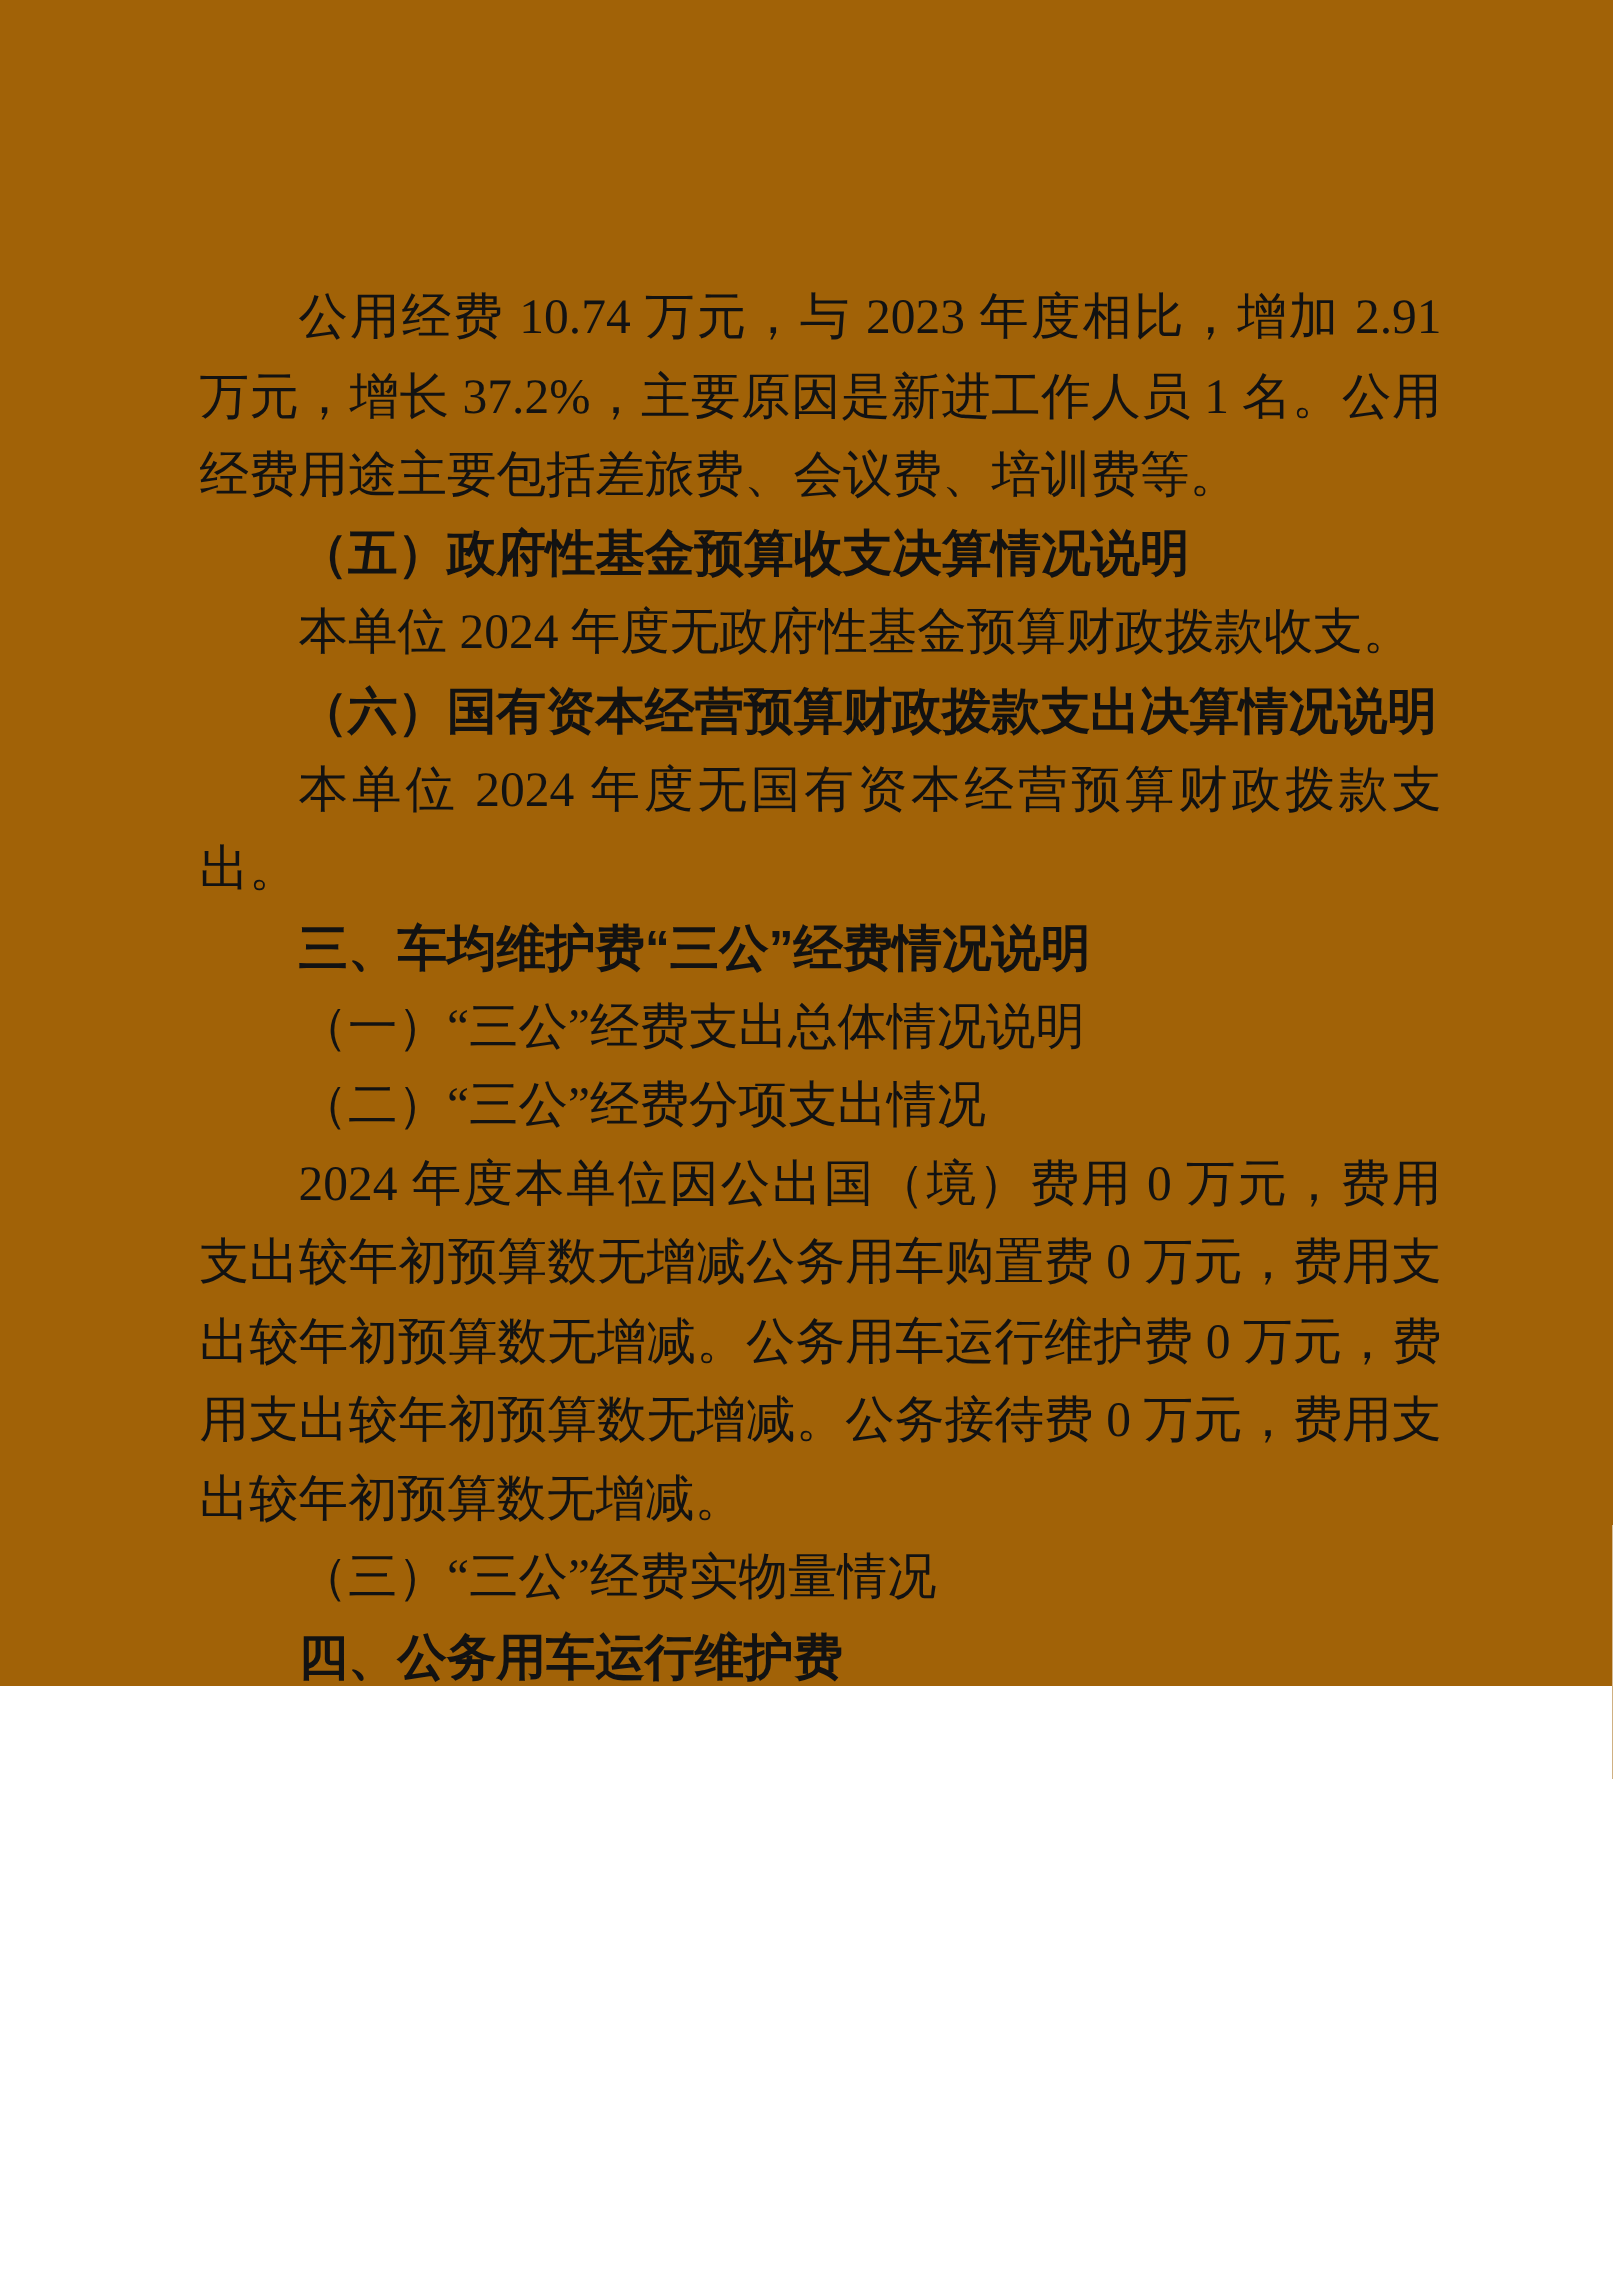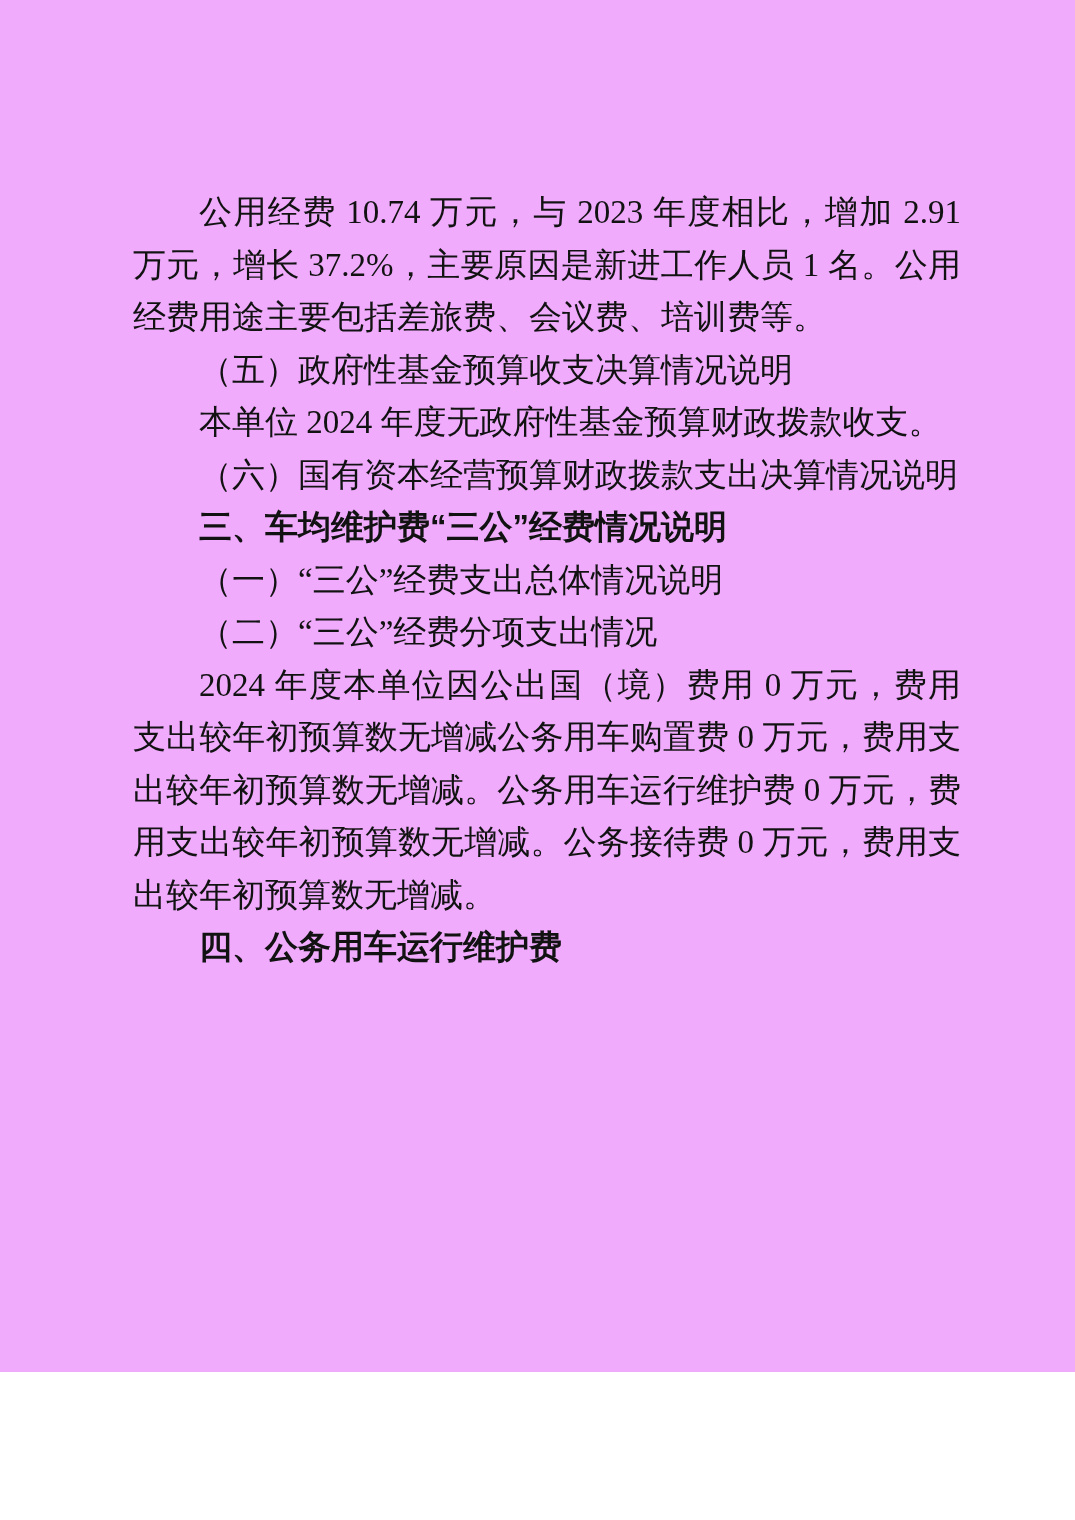--- a/index.html
+++ b/index.html
@@ -3,43 +3,43 @@
 <meta charset="utf-8">
 <style>
   html, body {
     margin: 0;
     padding: 0;
     background: #ffffff;
   }
   .page {
     position: relative;
     width: 1075px;
-    height: 1372px;
-    background: #f0abfc;
+    height: 1124px;
+    background: #a16207;
     overflow: hidden;
     font-family: "Liberation Serif", "DejaVu Serif", serif;
   }
   .content {
     position: absolute;
     left: 133px;
     top: 186px;
     width: 828px;
     font-size: 33px;
     line-height: 52.5px;
     color: #121212;
     text-align: justify;
   }
   .content > div {
     margin: 0;
     text-indent: 2em;
   }
   
   .para { font-weight: 400; }
   
-  .h-kai-bold { font-weight: 400; }
+  .h-kai-bold { font-weight: 700; }
   
   .h-kai { font-weight: 400; }
   
   .h-sans {
     font-weight: 700;
     font-family: "Liberation Sans", "DejaVu Sans", sans-serif;
   }
   .page-number {
     position: absolute;
     top: 1403px;
@@ -52,20 +52,22 @@
 </style>
 </head>
 <body>
 
 <div class="page">
   <div class="content">
     <div class="para">公用经费 10.74 万元，与 2023 年度相比，增加 2.91 万元，增长 37.2%，主要原因是新进工作人员 1 名。公用经费用途主要包括差旅费、会议费、培训费等。</div>
     <div class="h-kai-bold">（五）政府性基金预算收支决算情况说明</div>
     <div class="para">本单位 2024 年度无政府性基金预算财政拨款收支。</div>
     <div class="h-kai-bold">（六）国有资本经营预算财政拨款支出决算情况说明</div>
+    <div class="para">本单位 2024 年度无国有资本经营预算财政拨款支出。</div>
     <div class="h-sans">三、车均维护费“三公”经费情况说明</div>
     <div class="h-kai">（一）“三公”经费支出总体情况说明</div>
     <div class="h-kai">（二）“三公”经费分项支出情况</div>
     <div class="para">2024 年度本单位因公出国（境）费用 0 万元，费用支出较年初预算数无增减公务用车购置费 0 万元，费用支出较年初预算数无增减。公务用车运行维护费 0 万元，费用支出较年初预算数无增减。公务接待费 0 万元，费用支出较年初预算数无增减。</div>
+    <div class="h-kai">（三）“三公”经费实物量情况</div>
     <div class="h-sans">四、公务用车运行维护费</div>
   </div>
   <div class="page-number">－ 5 －</div>
 </div>
 
 </body></html>

